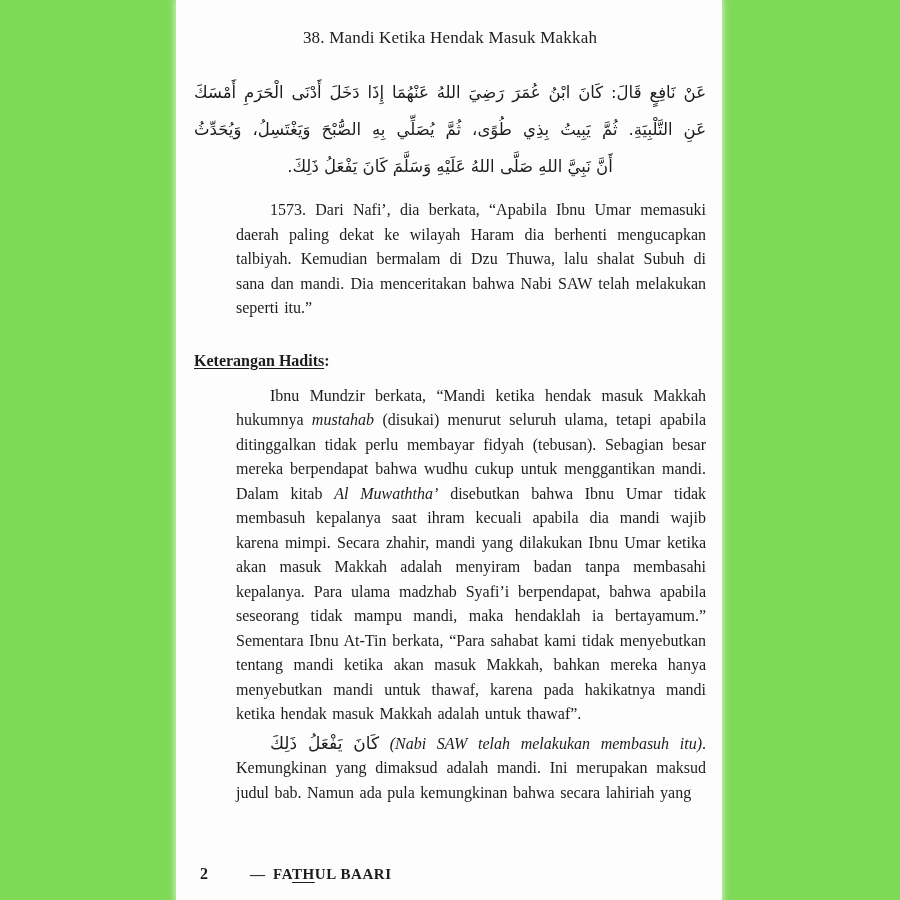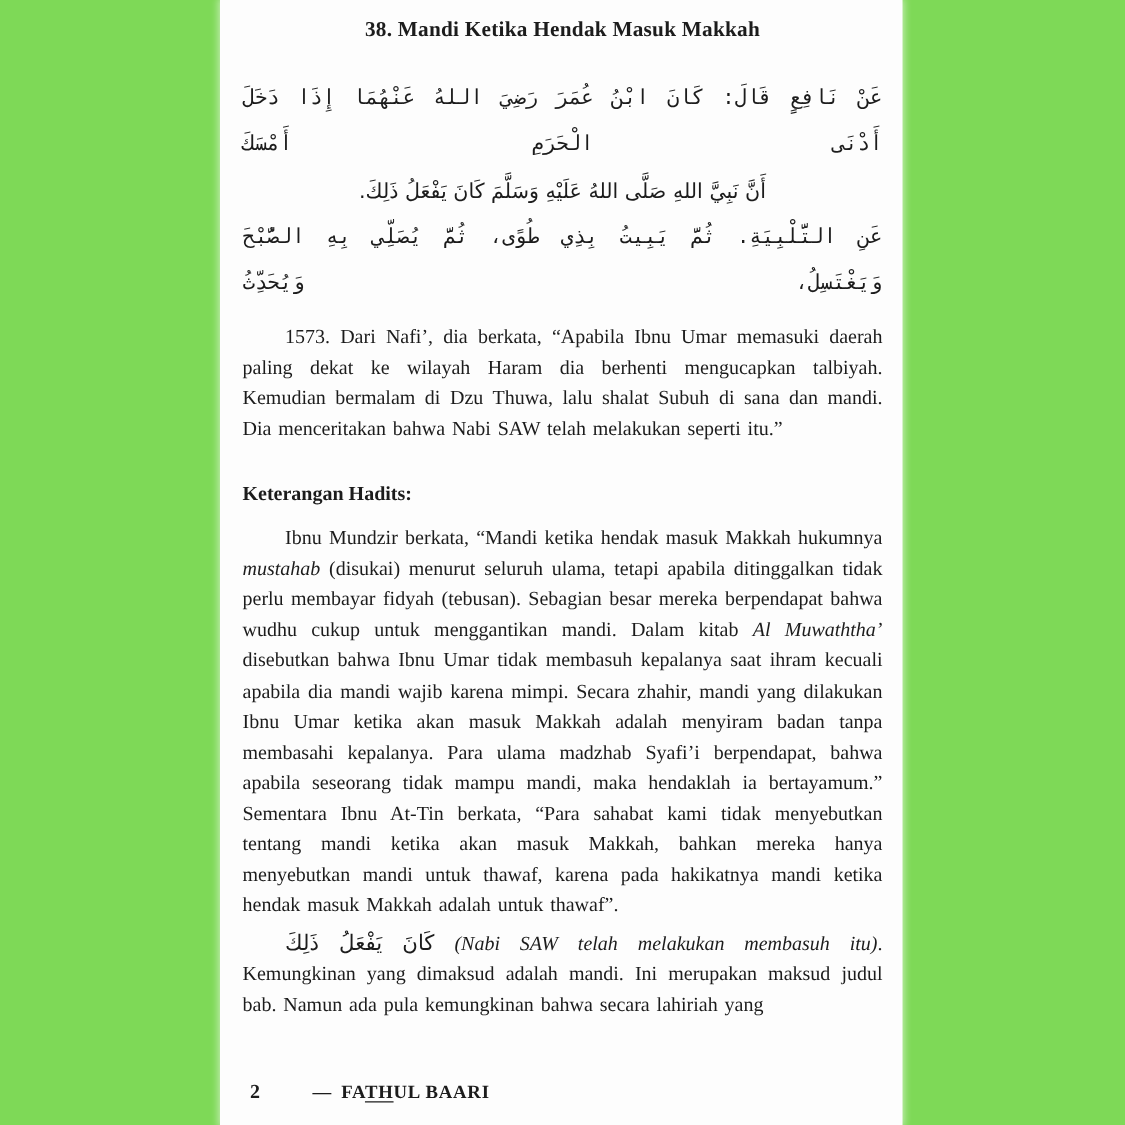--- a/index.html
+++ b/index.html
@@ -17,60 +17,60 @@
   }
   .page{
     position:absolute;
     left:176px; top:0;
     width:546px; height:900px;
     background:var(--paper);
     padding:0 16px 0 18px;
     box-shadow:0 0 6px 2px rgba(255,255,255,0.55);
   }
   .chapter-title{
-    padding-top:13px;
+    padding-top:27px;
     text-align:center;
-    font-weight:bold;
+    font-weight:normal;
     font-size:17px;
     line-height:22px;
     letter-spacing:0.2px;
   }
   .arabic{
     margin-top:25px;
     direction:rtl;
     font-family:"DejaVu Sans", sans-serif;
     font-size:16.5px;
   }
   .ar-line{
     line-height:37px;
     white-space:normal;
   }
   .ar-just{
     text-align:justify;
     text-align-last:justify;
-    font-family:Liberation Mono, monospace;
   }
   .ar-center{
     text-align:center;
   }
   .para{
     font-size:16px;
     line-height:24.5px;
     text-align:justify;
     word-spacing:1.5px;
+    margin-left:42px;
   }
   .indent{text-indent:34px;}
   .p-hadith{margin-top:13px;}
   .section-heading{
     margin-top:29px;
     font-weight:bold;
     font-size:16px;
     line-height:22px;
   }
-  .ul{text-underline-offset:2px;}
+  .ul{text-decoration:underline;text-underline-offset:2px;}
   .p-commentary{margin-top:12px;}
   .p-closing{margin-top:5px;}
   .ar-inline{
     font-family:Liberation Serif, serif;
     font-size:17px;
     direction:rtl;
     unicode-bidi:isolate;
     white-space:nowrap;
   }
   i{}
@@ -90,22 +90,22 @@
 </style>
 </head>
 <body>
 
 <div class="page">
 
   <div class="chapter-title">38. Mandi Ketika Hendak Masuk Makkah</div>
 
   <div class="arabic">
     <div class="ar-line ar-just">عَنْ نَافِعٍ قَالَ: كَانَ ابْنُ عُمَرَ رَضِيَ اللهُ عَنْهُمَا إِذَا دَخَلَ أَدْنَى الْحَرَمِ أَمْسَكَ</div>
+    <div class="ar-line ar-just">عَنِ التَّلْبِيَةِ. ثُمَّ يَبِيتُ بِذِي طُوًى، ثُمَّ يُصَلِّي بِهِ الصُّبْحَ وَيَغْتَسِلُ، وَيُحَدِّثُ</div>
     <div class="ar-line ar-center">أَنَّ نَبِيَّ اللهِ صَلَّى اللهُ عَلَيْهِ وَسَلَّمَ كَانَ يَفْعَلُ ذَلِكَ.</div>
-    <div class="ar-line ar-just">عَنِ التَّلْبِيَةِ. ثُمَّ يَبِيتُ بِذِي طُوًى، ثُمَّ يُصَلِّي بِهِ الصُّبْحَ وَيَغْتَسِلُ، وَيُحَدِّثُ</div>
   </div>
 
   <p class="para indent p-hadith">
     <span>1573. Dari Nafi’, dia berkata, “Apabila Ibnu Umar memasuki daerah paling dekat ke wilayah Haram dia berhenti mengucapkan talbiyah. Kemudian bermalam di Dzu Thuwa, lalu shalat Subuh di sana dan mandi. Dia menceritakan bahwa Nabi SAW telah melakukan seperti itu.”</span>
   </p>
 
   <div class="section-heading">
     <span class="ul">Keterangan Hadits</span><span>:</span>
   </div>
 

